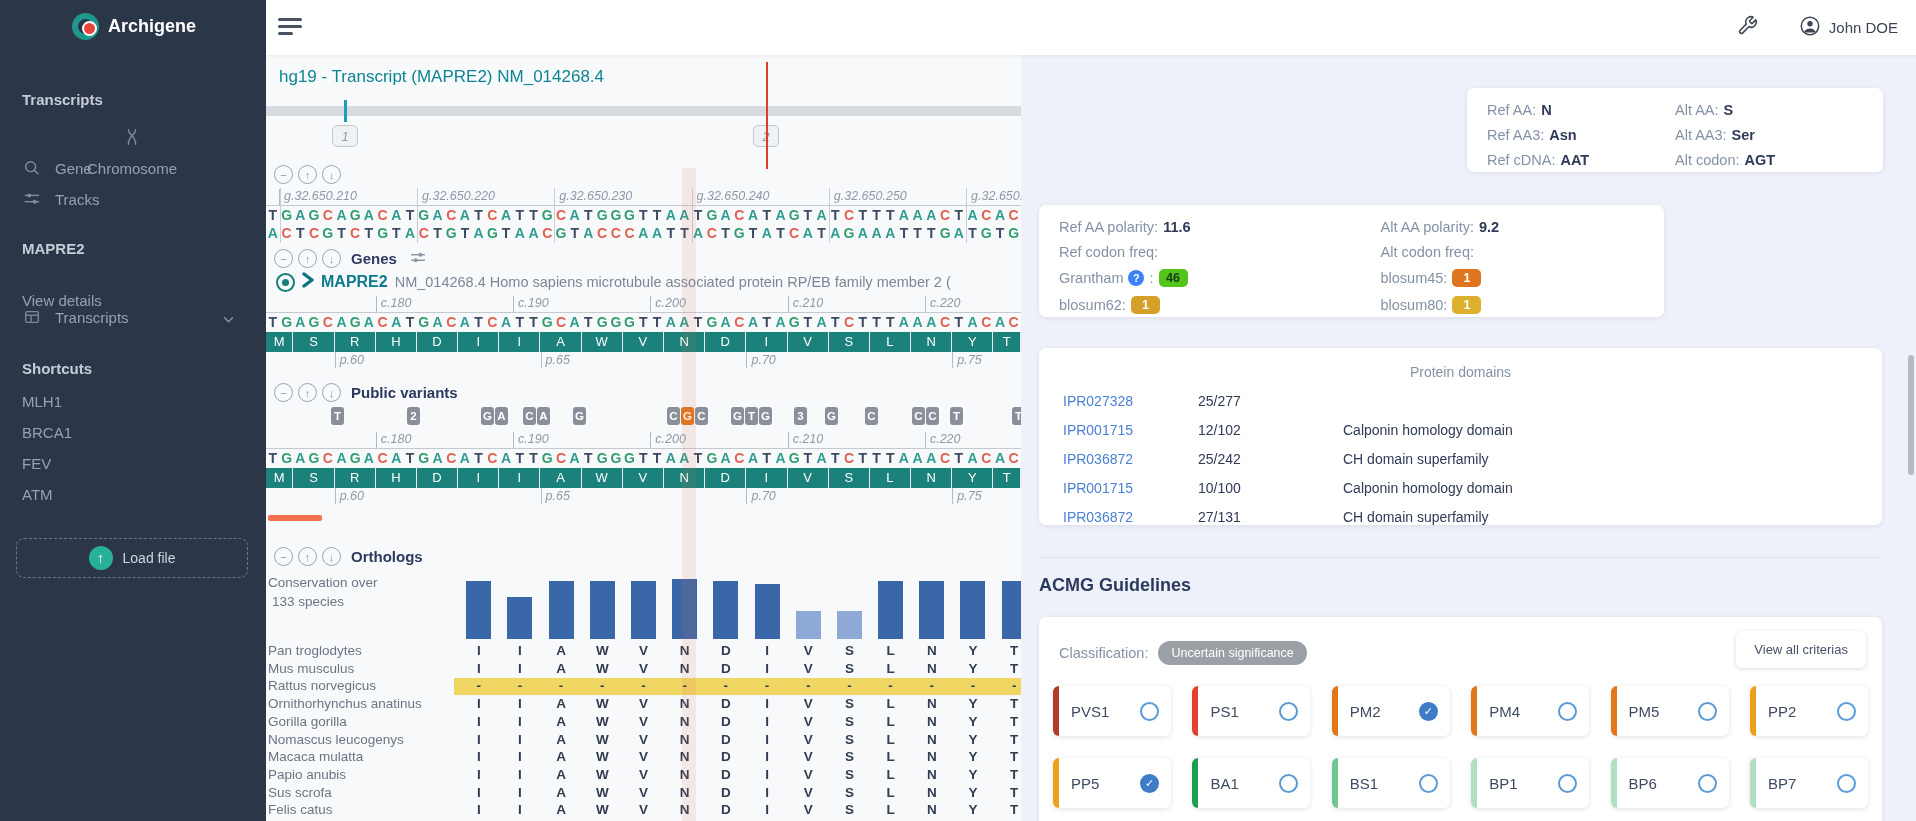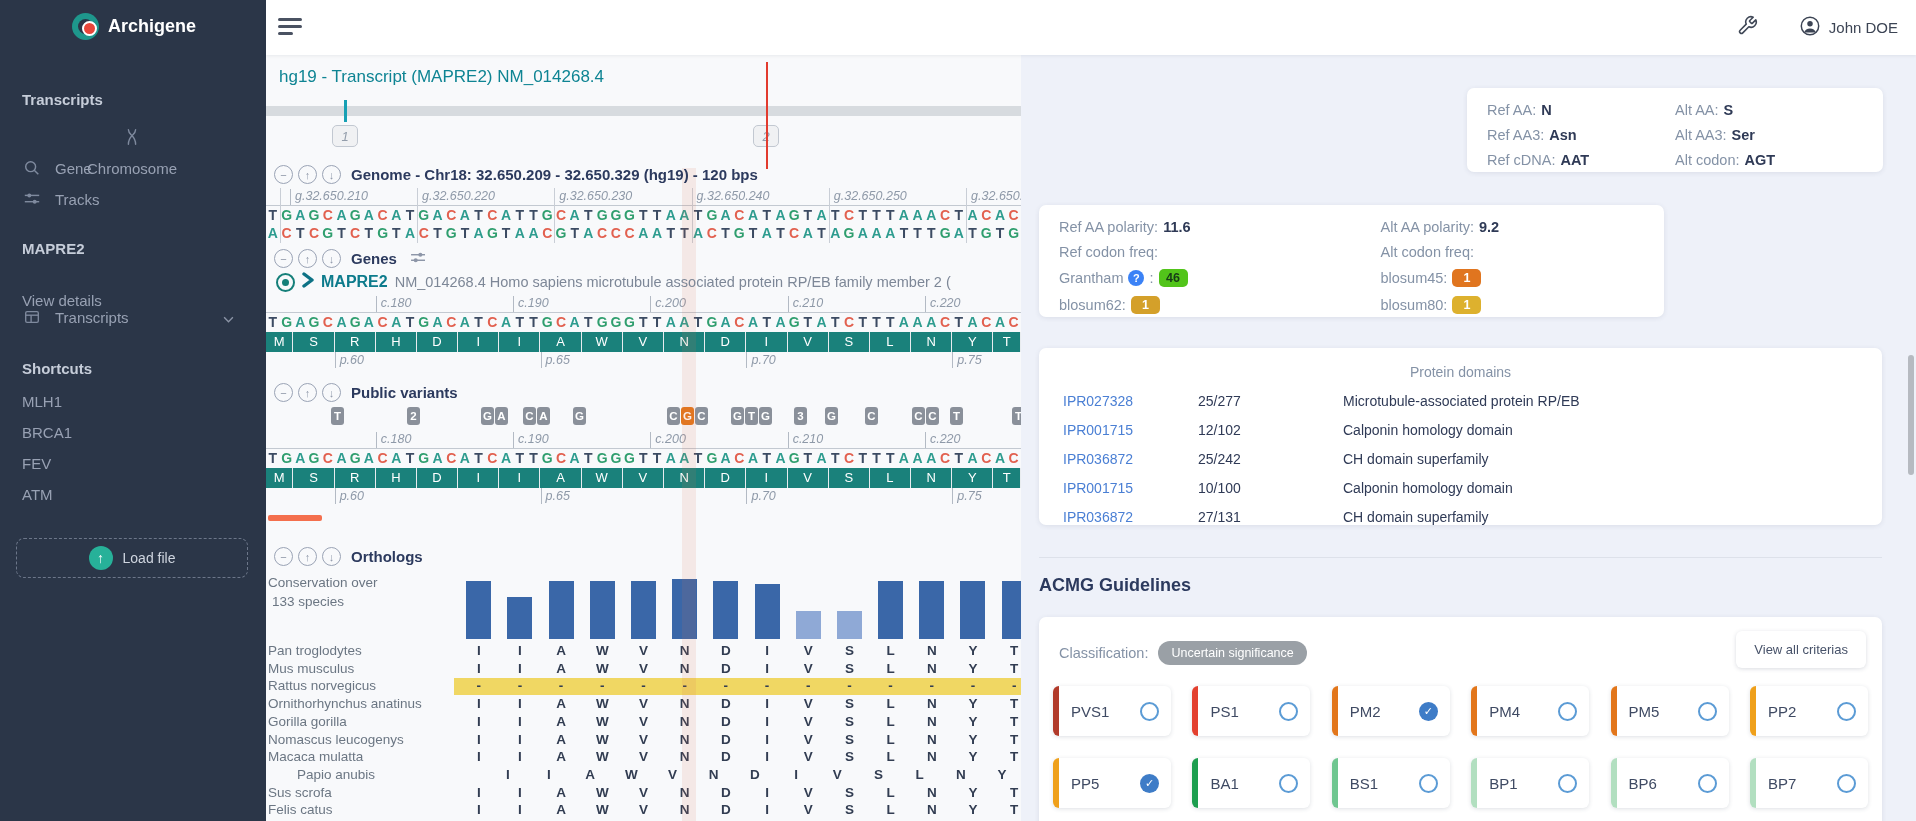--- a/index.html
+++ b/index.html
@@ -209,25 +209,24 @@
             <div class="exon-box" style="left: 66px;">1</div>
             <div class="exon-box" style="left: 487px;">2</div>
           </div>
 
         <div class="trk-head" style="top:110px">
           <span class="trk-btns" style="display: flex; gap: 5px;">
               <span class="trk-btn">−</span>
               <span class="trk-btn">↑</span>
               <span class="trk-btn">↓</span>
             </span>
-          <span class="trk-title">Genome - Chr18: 32.650.209 - 32.650.329 (hg19) - 120 bps</span>
         </div>
         <div class="gblock" style="top:133px;height:55px" id="genome-block">
             <div class="ruler">
-              <span class="tick" style="left: 24px;">g.32.650.210</span>
+              <span class="tick" style="left: 13px;">g.32.650.210</span>
               <span class="tick" style="left: 151px;">g.32.650.220</span>
               <span class="tick" style="left: 288.273px;">g.32.650.230</span>
               <span class="tick" style="left: 425.546px;">g.32.650.240</span>
               <span class="tick" style="left: 562.819px;">g.32.650.250</span>
               <span class="tick" style="left: 700.092px;">g.32.650.260</span>
             </div>
             <div class="seq-row">
               <span class="base" style="color: rgb(60, 75, 99);">T</span>
               <span class="base" style="color: rgb(47, 158, 110);">G</span>
               <span class="base" style="color: rgb(46, 156, 143);">A</span>
@@ -763,21 +762,21 @@
               <span class="sp-letter" style="left: 398.092px;">N</span>
               <span class="sp-letter" style="left: 439.274px;">D</span>
               <span class="sp-letter" style="left: 480.455px;">I</span>
               <span class="sp-letter" style="left: 521.637px;">V</span>
               <span class="sp-letter" style="left: 562.819px;">S</span>
               <span class="sp-letter" style="left: 604.001px;">L</span>
               <span class="sp-letter" style="left: 645.183px;">N</span>
               <span class="sp-letter" style="left: 686.365px;">Y</span>
               <span class="sp-letter" style="left: 727.547px;">T</span>
             </div>
-            <div class="sp-row" style="top: 711.9px; margin-left: 29px;">
+            <div class="sp-row" style="top: 711.9px;">
               <span class="sp-name">Papio anubis</span>
               <span class="sp-letter" style="left: 192.182px;">I</span>
               <span class="sp-letter" style="left: 233.364px;">I</span>
               <span class="sp-letter" style="left: 274.546px;">A</span>
               <span class="sp-letter" style="left: 315.728px;">W</span>
               <span class="sp-letter" style="left: 356.91px;">V</span>
               <span class="sp-letter" style="left: 398.092px;">N</span>
               <span class="sp-letter" style="left: 439.274px;">D</span>
               <span class="sp-letter" style="left: 480.455px;">I</span>
               <span class="sp-letter" style="left: 521.637px;">V</span>
@@ -892,21 +891,20 @@
                 <span class="score-badge" style="background: rgb(221, 177, 46); color: rgb(255, 255, 255);">1</span>
               </div>
             </div>
         </div>
         <div class="card" style="left:18px;top:293px;width:843px;height:177px">
           <div class="dom-title">Protein domains</div>
           <div id="domain-rows">
               <div class="dom-row">
                 <a class="dom-link">IPR027328</a>
                 <span class="dom-pos">25/277</span>
-                <span class="dom-name">Microtubule-associated protein RP/EB</span>
               </div>
               <div class="dom-row">
                 <a class="dom-link">IPR001715</a>
                 <span class="dom-pos">12/102</span>
                 <span class="dom-name">Calponin homology domain</span>
               </div>
               <div class="dom-row">
                 <a class="dom-link">IPR036872</a>
                 <span class="dom-pos">25/242</span>
                 <span class="dom-name">CH domain superfamily</span>

